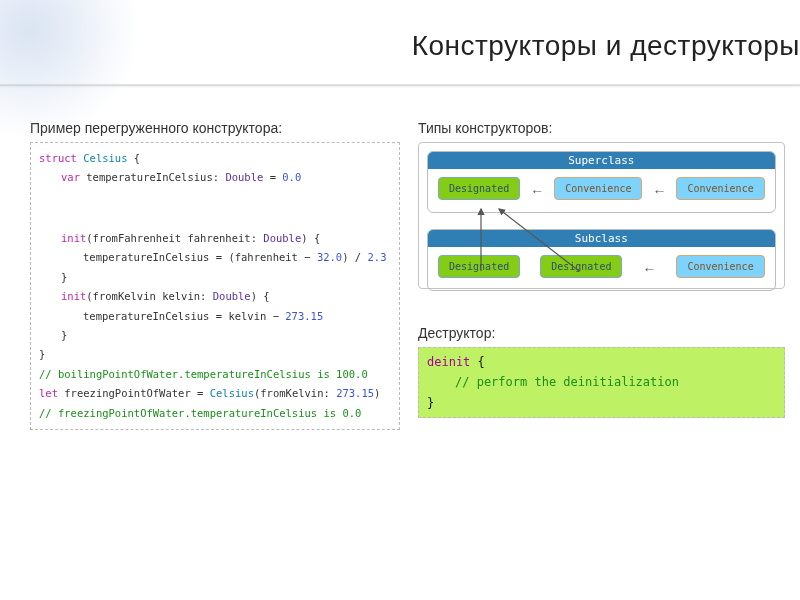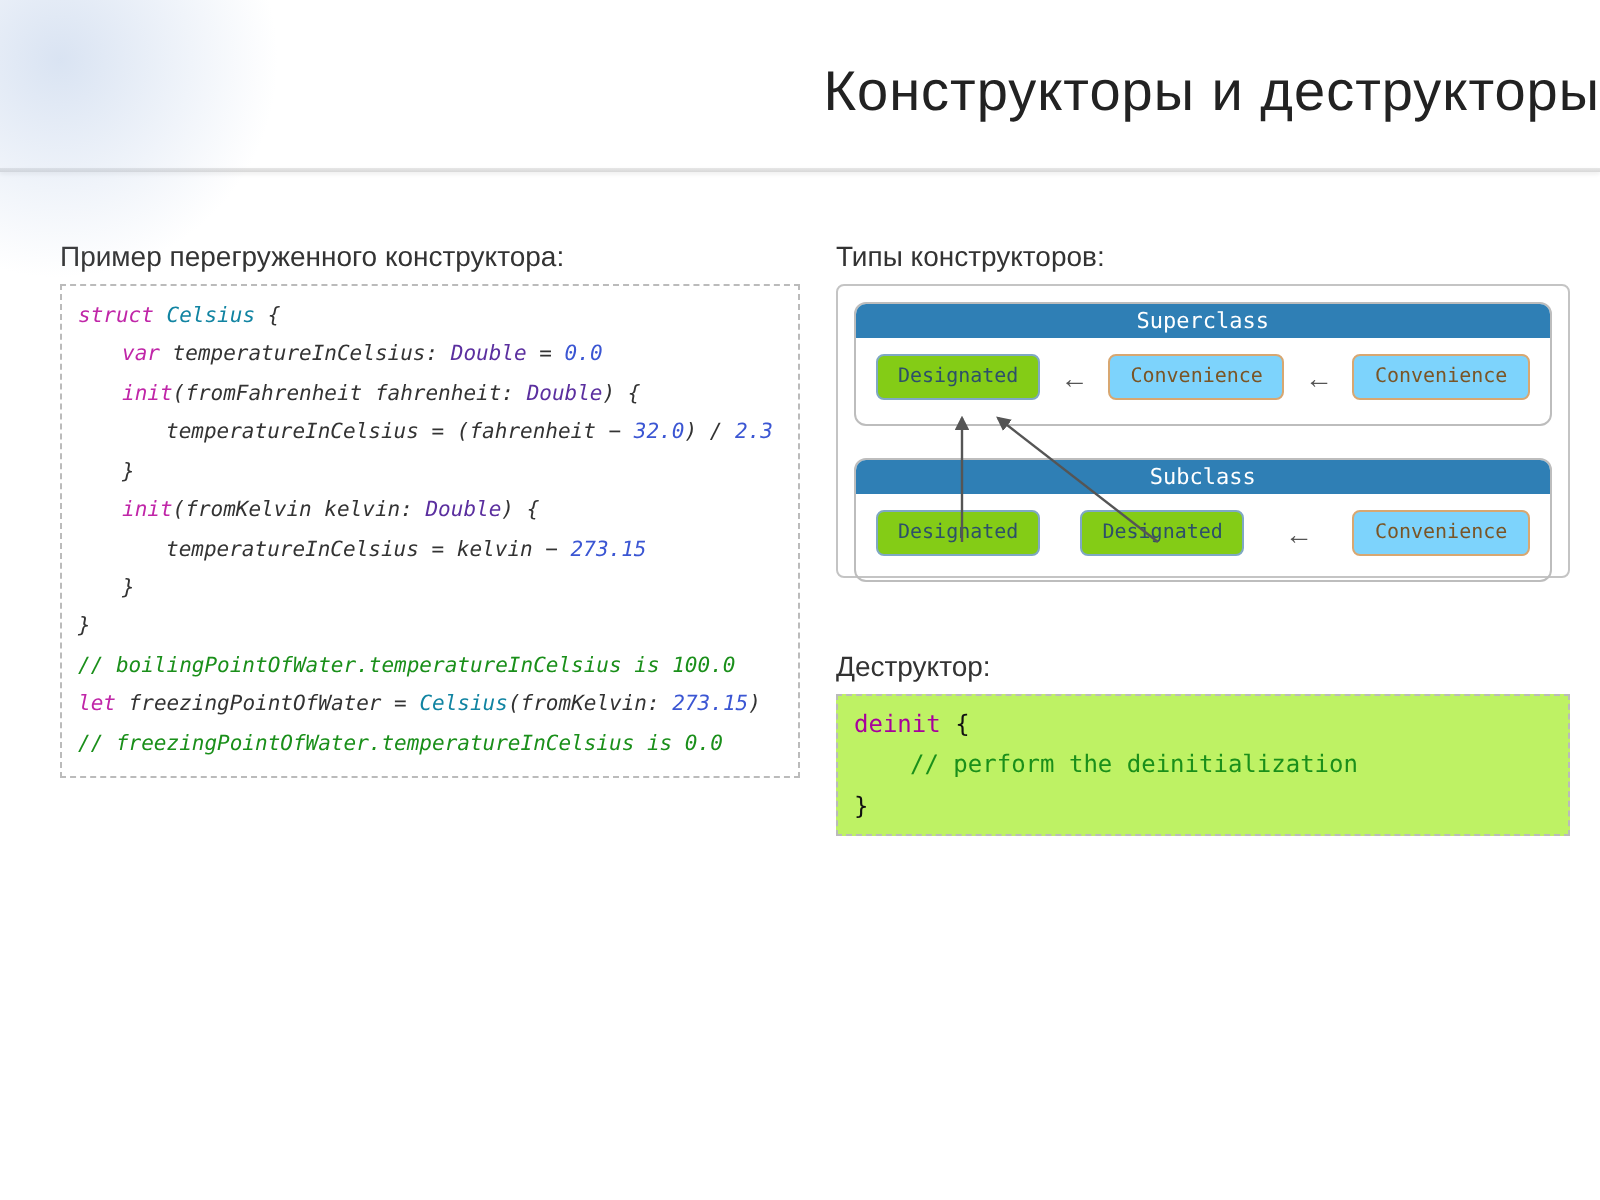--- a/index.html
+++ b/index.html
@@ -30,21 +30,20 @@
   .col-right { flex: 1; }
   .section-label { font-size: 14px; color: #333; margin-bottom: 6px; font-weight: 300; }
   .code-box {
     border: 1px dashed #bbb;
     background: #fff;
     font-family: Menlo, Monaco, Consolas, monospace;
     font-size: 10.5px;
     line-height: 1.85;
     padding: 6px 8px;
     color: #333;
-    font-style: italic;
   }
   .kw-struct { color: #c026a8; }
   .kw-var    { color: #c026a8; }
   .kw-let    { color: #c026a8; }
   .kw-init   { color: #c026a8; }
   .type      { color: #5b2f9f; }
   .name      { color: #1184a2; }
   .num       { color: #3b56d3; }
   .comment   { color: #1a8f1a; }
   .plain     { color: #333; }
@@ -111,21 +110,21 @@
 <h1 class="title">Конструкторы и деструкторы</h1>
 <div class="divider"></div>
 
 <div class="content">
 
   <div class="col-left">
     <div class="section-label">Пример перегруженного конструктора:</div>
     <div class="code-box">
       <div><span class="kw-struct">struct</span><span class="plain"> </span><span class="name">Celsius</span><span class="plain"> {</span></div>
       <div style="padding-left:22px;"><span class="kw-var">var</span> <span class="plain">temperatureInCelsius</span><span class="plain">: </span><span class="type">Double</span><span class="plain"> = </span><span class="num">0.0</span></div>
-      <div style="padding-left:22px;"><span class="kw-init">init</span><span class="plain">(fromFahrenheit fahrenheit: </span><span class="type">Double</span><span class="plain">) {</span></div>
+      <div style="padding-left:22px;margin-top:41px;"><span class="kw-init">init</span><span class="plain">(fromFahrenheit fahrenheit: </span><span class="type">Double</span><span class="plain">) {</span></div>
       <div style="padding-left:44px;"><span class="plain">temperatureInCelsius</span><span class="plain"> = (fahrenheit − </span><span class="num">32.0</span><span class="plain">) / </span><span class="num">2.3</span></div>
       <div style="padding-left:22px;"><span class="plain">}</span></div>
       <div style="padding-left:22px;"><span class="kw-init">init</span><span class="plain">(fromKelvin kelvin: </span><span class="type">Double</span><span class="plain">) {</span></div>
       <div style="padding-left:44px;"><span class="plain">temperatureInCelsius</span><span class="plain"> = kelvin − </span><span class="num">273.15</span></div>
       <div style="padding-left:22px;"><span class="plain">}</span></div>
       <div><span class="plain">}</span></div>
       <div><span class="comment">// boilingPointOfWater.temperatureInCelsius is 100.0</span></div>
       <div><span class="kw-let">let</span> <span class="plain">freezingPointOfWater</span><span class="plain"> = </span><span class="name">Celsius</span><span class="plain">(fromKelvin: </span><span class="num">273.15</span><span class="plain">)</span></div>
       <div><span class="comment">// freezingPointOfWater.temperatureInCelsius is 0.0</span></div>
     </div>

